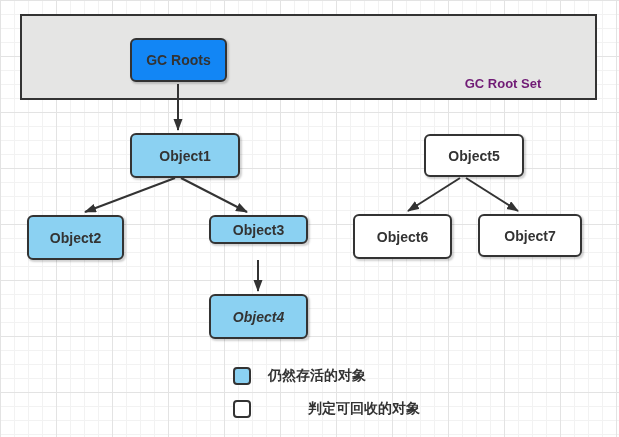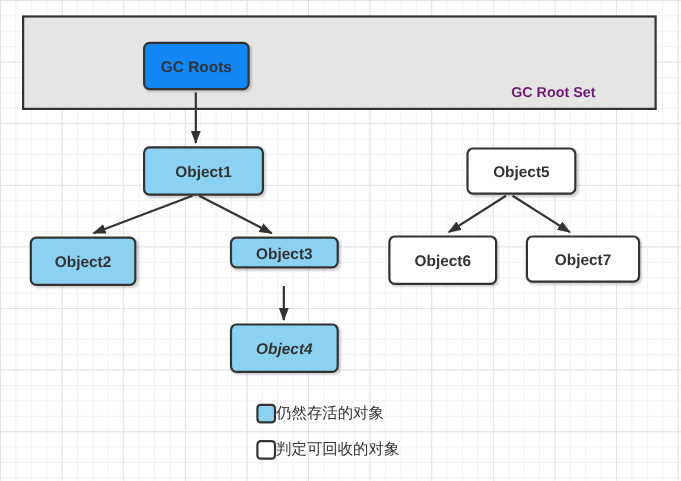--- a/index.html
+++ b/index.html
@@ -76,34 +76,36 @@
   .legend {
     position: absolute;
     left: 233px; top: 367px;
     width: 220px;
   }
   .legend-row {
     display: flex;
     align-items: center;
     height: 18px;
   }
-  .legend-row + .legend-row { margin-top: 15px; }
+  .legend-row + .legend-row { margin-top: 15px; gap: 40px; }
   .swatch {
     width: 18px; height: 18px;
     box-sizing: border-box;
     border: 2px solid var(--stroke, #333333);
     border-radius: 4px;
     flex: 0 0 auto;
   }
   .swatch.alive { background: var(--alive-fill, #8bd1f2); }
   .swatch.dead  { background: var(--collectable-fill, #ffffff); }
   .legend-label {
+    margin-left: 17px;
     font-size: 14px;
     color: #333333;
     white-space: nowrap;
+    font-weight: bold;
   }
 </style>
 </head>
 <body>
 
 <div class="canvas">
 
   <div class="container-box">
     <div class="container-label">GC Root Set</div>
   </div>

